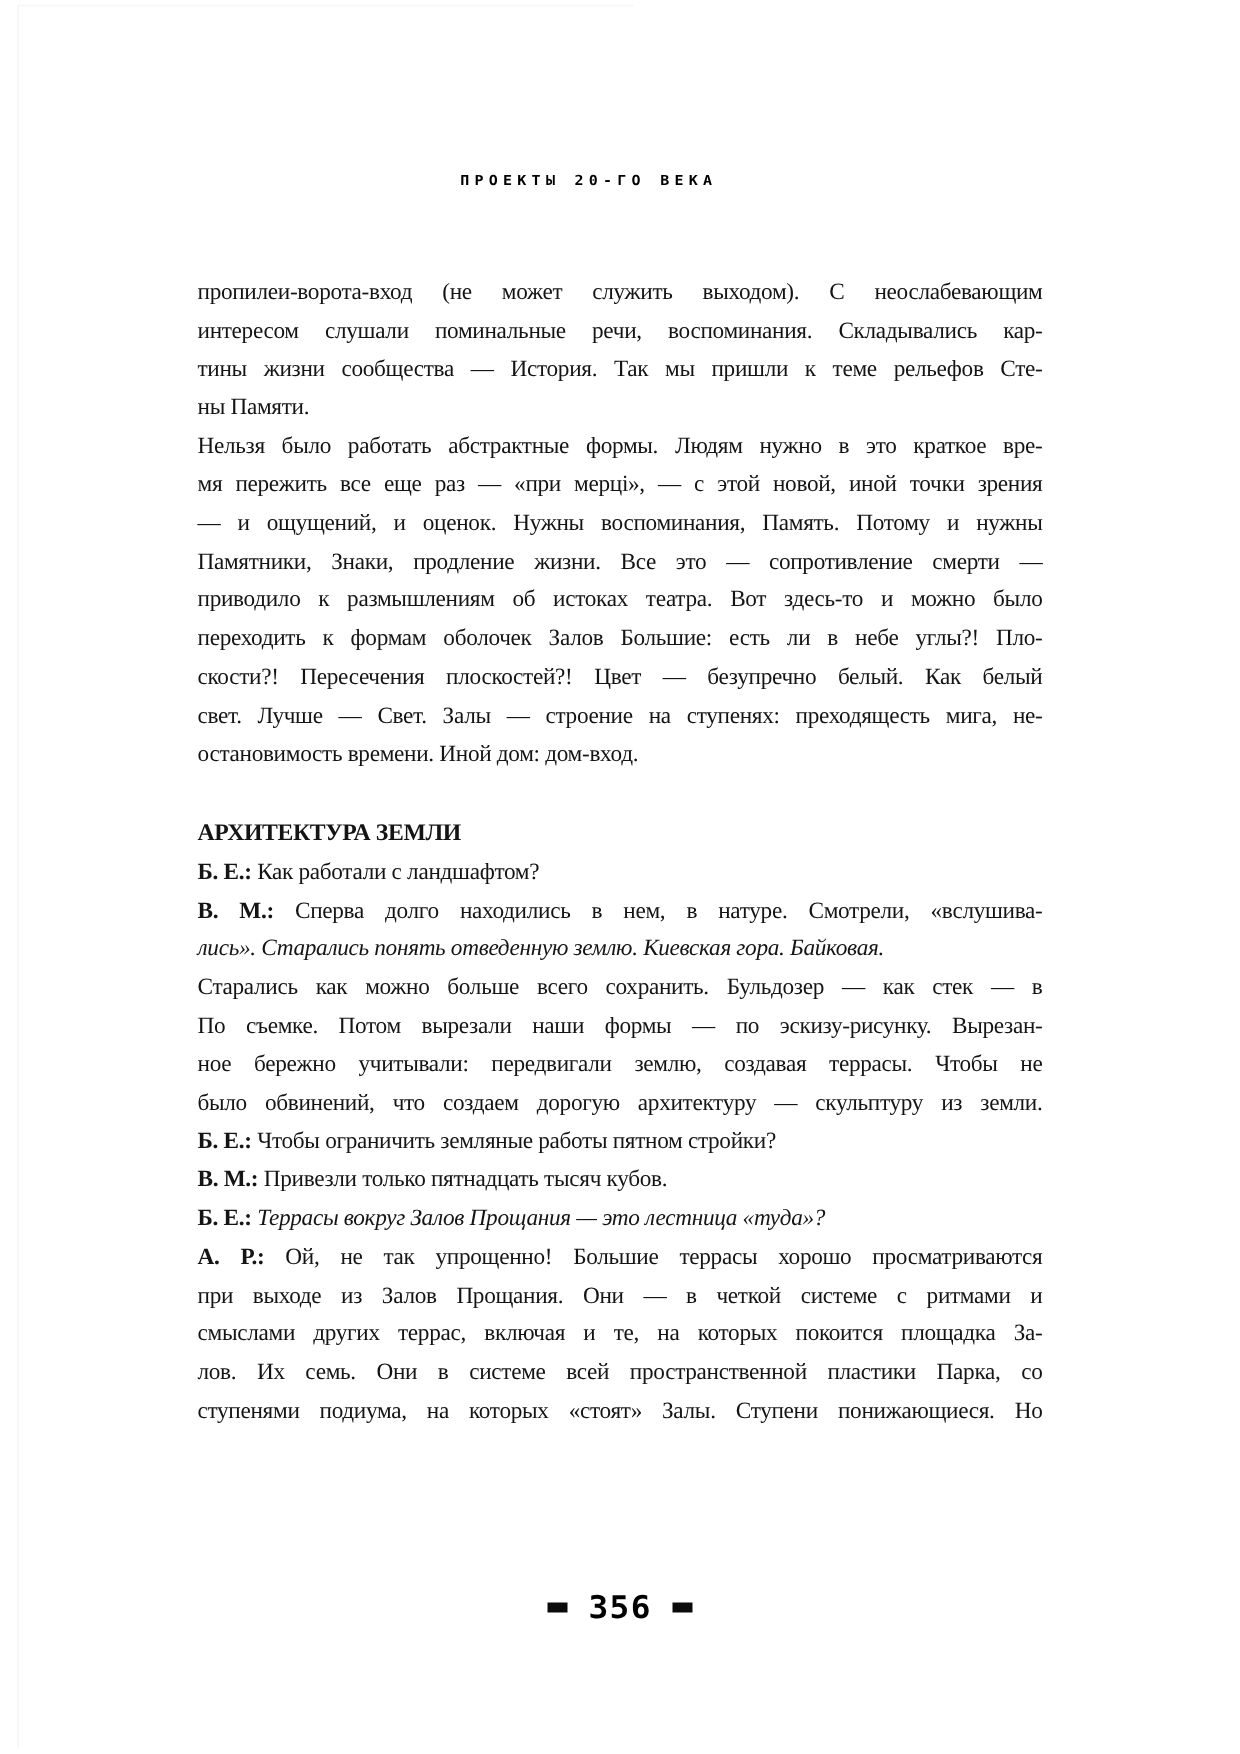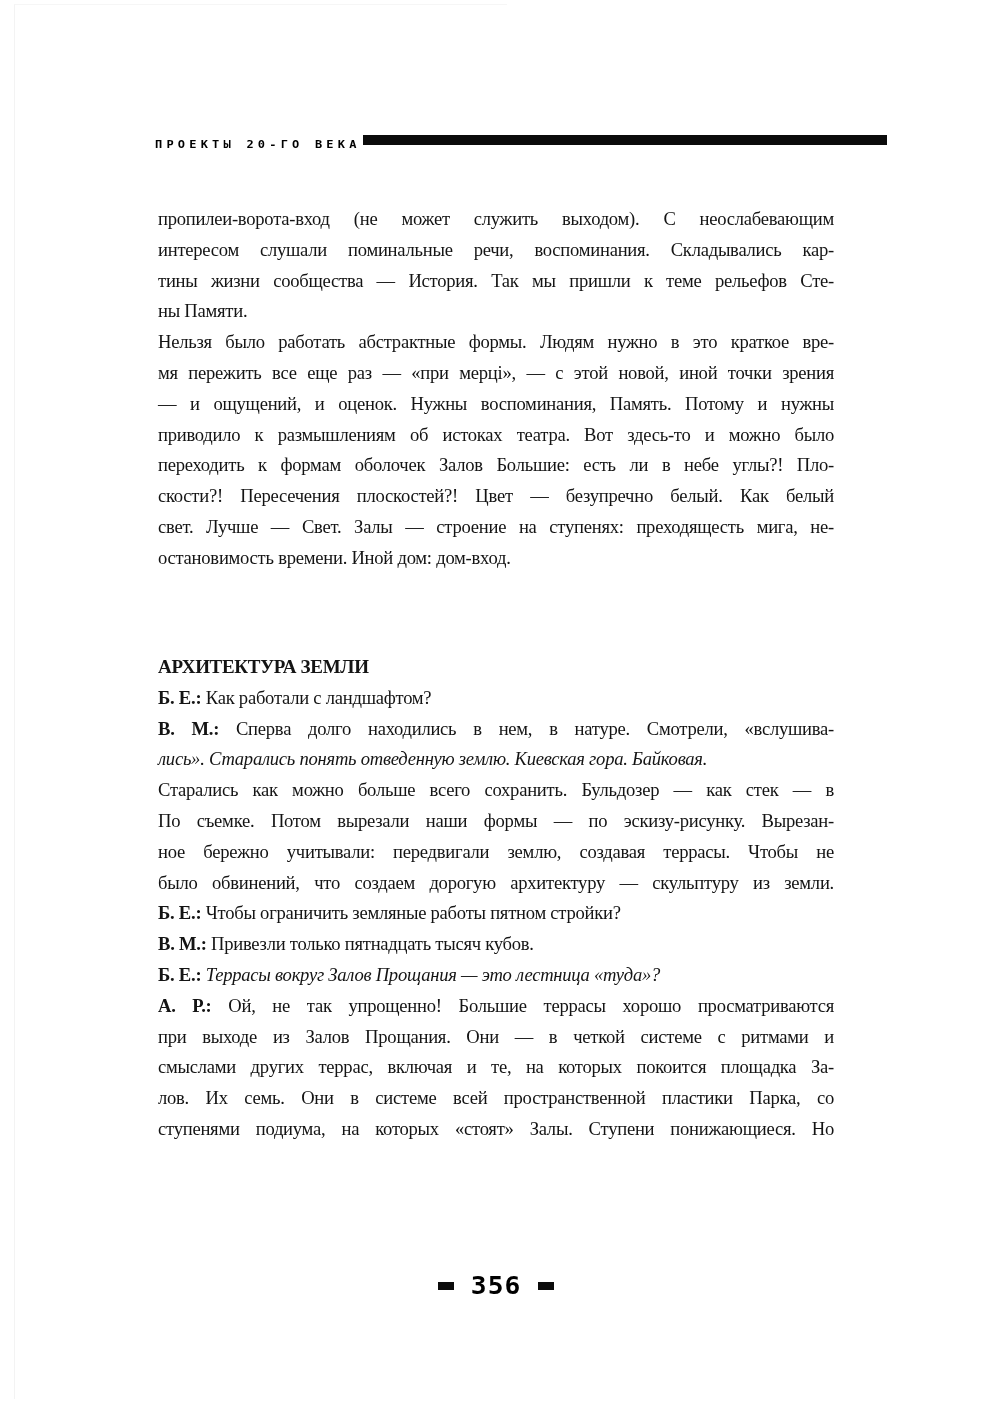--- a/index.html
+++ b/index.html
@@ -24,23 +24,25 @@
     border-left: 1px solid #f3f3f3;
     border-top: 1px solid #f6f6f6;
     pointer-events: none;
   }
 
   
   .running-header {
     position: absolute;
     left: 155px;
     top: 135px;
-    width: 732px;
+    width: 632px;
     height: 18px;
     display: flex;
+    align-items: center;
+    flex-direction: column;
   }
   .running-header-title {
     font-family: "DejaVu Sans Mono", "Liberation Mono", monospace;
     font-weight: bold;
     font-size: 12px;
     letter-spacing: 4.2px;
     color: #000;
     white-space: nowrap;
     line-height: 18px;
     transform: scaleY(0.92);
@@ -113,28 +115,29 @@
 </head>
 <body>
 
 <div class="page-frame"></div>
 
 <div class="running-header">
   <span class="running-header-title">ПРОЕКТЫ 20-ГО ВЕКА</span>
   <span class="running-header-rule"></span>
 </div>
 
-<div class="text-block" id="section1" style="top: 204px;">
+<div class="text-block" id="section1" style="top: 219px;">
   <span class="line">пропилеи-ворота-вход (не может служить выходом). С неослабевающим</span>
   <span class="line">интересом слушали поминальные речи, воспоминания. Складывались кар-</span>
   <span class="line">тины жизни сообщества — История. Так мы пришли к теме рельефов Сте-</span>
   <span class="line last">ны Памяти.</span>
   <span class="line">Нельзя было работать абстрактные формы. Людям нужно в это краткое вре-</span>
   <span class="line">мя пережить все еще раз — «при мерці», — с этой новой, иной точки зрения</span>
   <span class="line">— и ощущений, и оценок. Нужны воспоминания, Память. Потому и нужны</span>
+  <span class="line">Памятники, Знаки, продление жизни. Все это — сопротивление смерти —</span>
   <span class="line">приводило к размышлениям об истоках театра. Вот здесь-то и можно было</span>
   <span class="line">переходить к формам оболочек Залов Большие: есть ли в небе углы?! Пло-</span>
   <span class="line">скости?! Пересечения плоскостей?! Цвет — безупречно белый. Как белый</span>
   <span class="line">свет. Лучше — Свет. Залы — строение на ступенях: преходящесть мига, не-</span>
   <span class="line last">остановимость времени. Иной дом: дом-вход.</span>
 </div>
 
 <div class="text-block" id="section2" style="top: 652px;">
   <span class="heading">АРХИТЕКТУРА ЗЕМЛИ</span>
   <div id="section2-lines">

